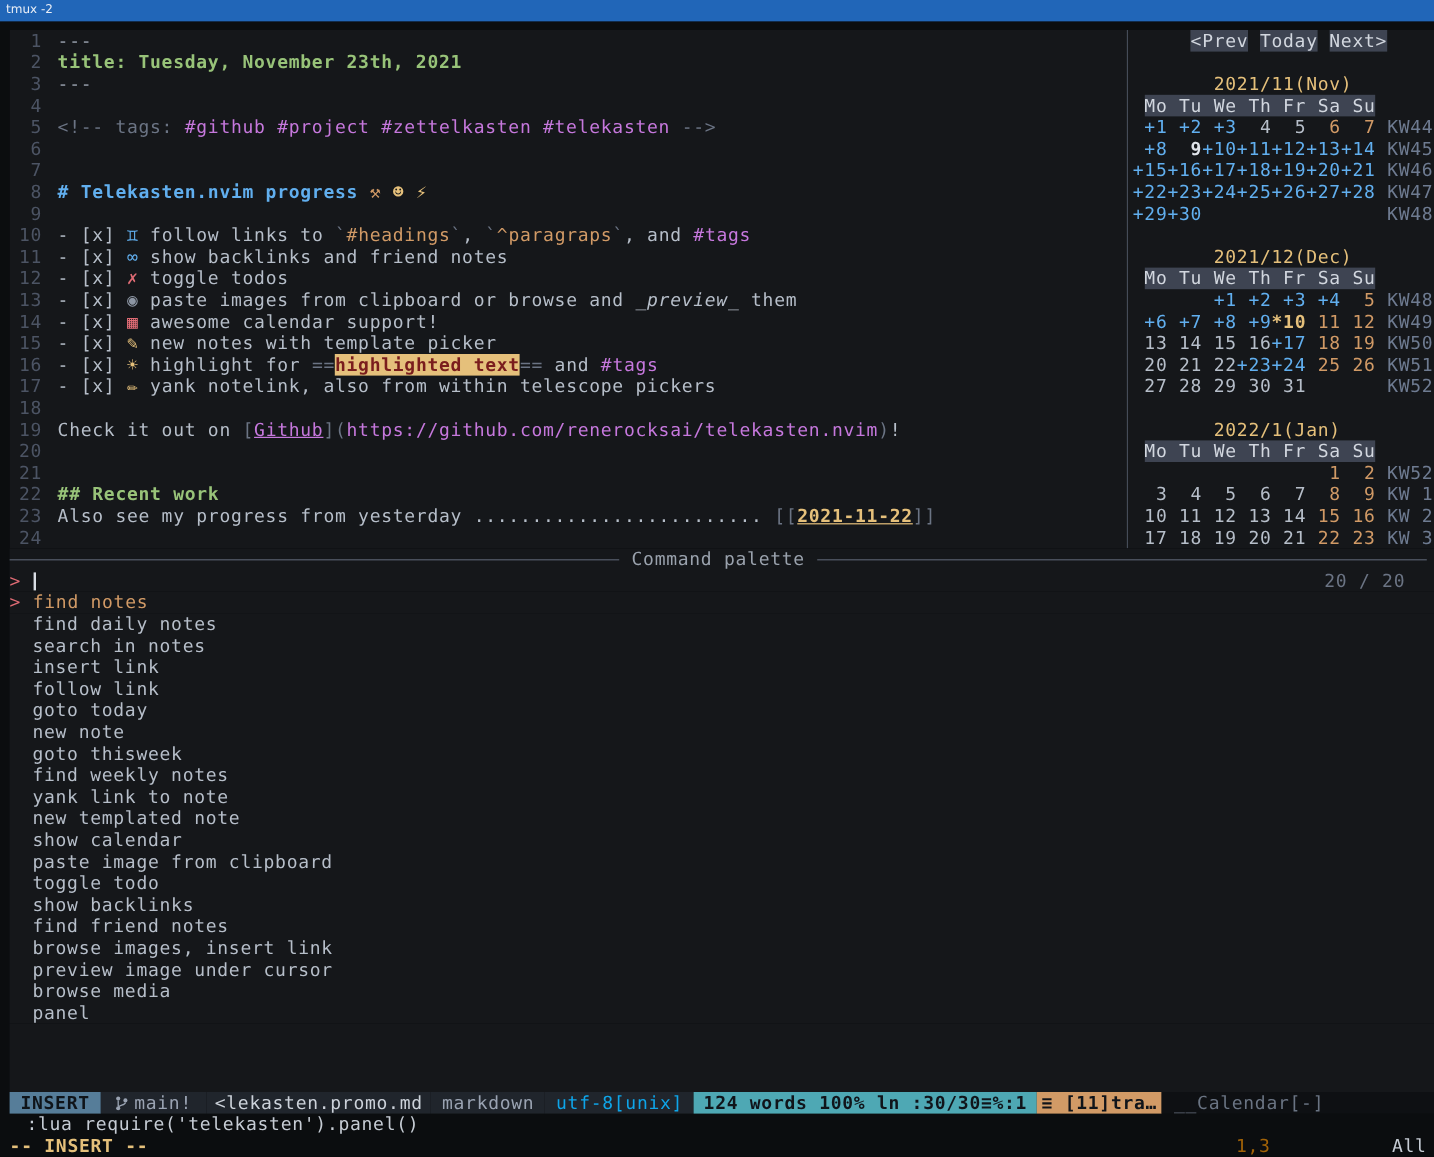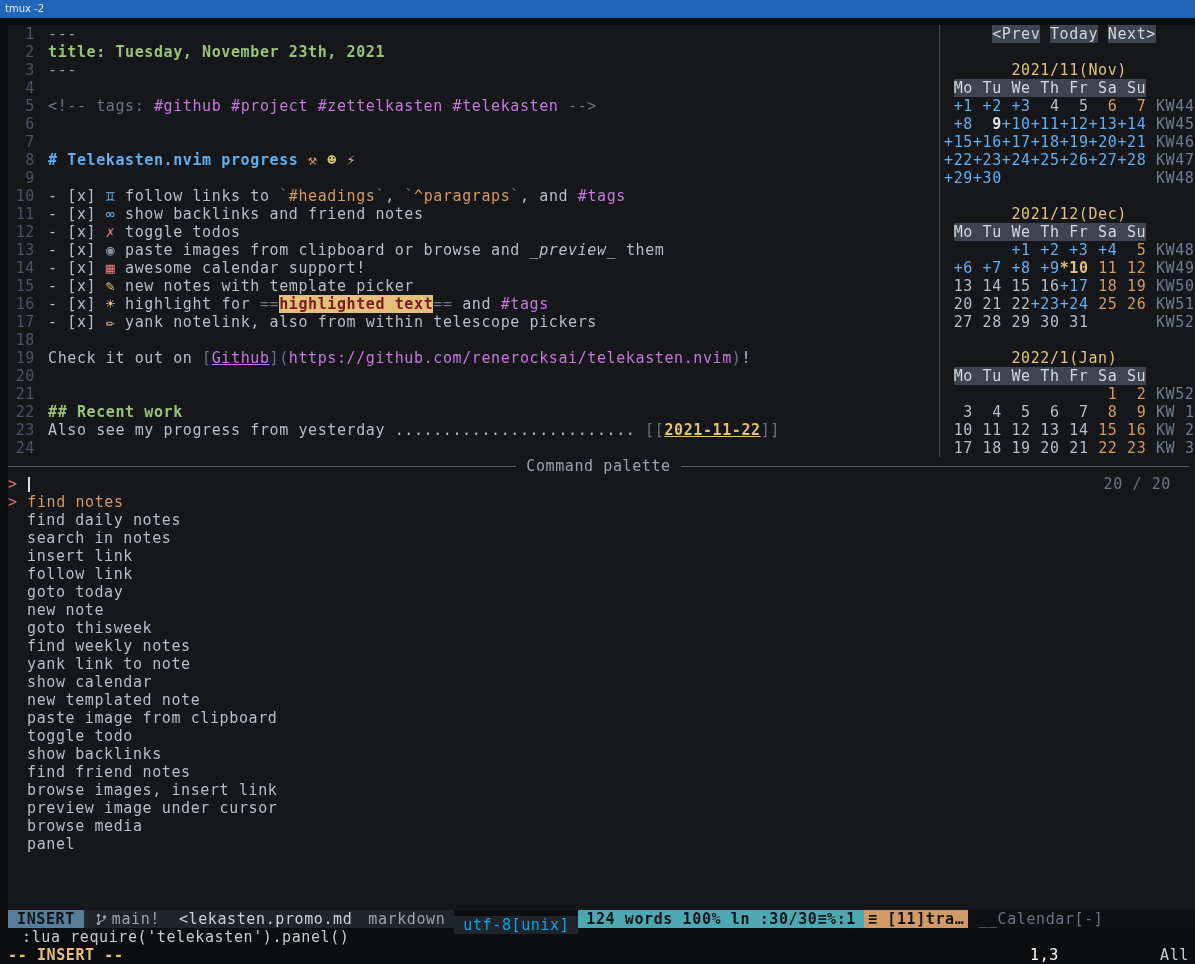--- a/index.html
+++ b/index.html
@@ -60,35 +60,35 @@
   .prow { height:18px; flex:none; background:#15171a; display:flex; align-items:center; }
   .cursor { display:inline-block; width:2px; height:15px; background:#d9dee5; margin-left:1px; }
   .spacer { flex:1; }
   .counter { color:#6b7484; margin-right:24px; }
 
   .plist { flex:none; background:#15171a; }
   .plist .item { padding-left:19px; color:#b6bec9; }
 
   .vfill { flex:1; background:#15171a; }
 
-  .statusline { height:18px; flex:none; display:flex; align-items:center; line-height:18px; }
+  .statusline { height:18px; flex:none; display:flex; align-items:flex-end; line-height:18px; }
   .seg { display:inline-block; }
   .seg-mode { background:#567d99; color:#0f1419; font-weight:bold; padding:0 9px; }
   .seg-branch { background:#20252c; color:#9aa3b2; padding:0 12px; display:inline-flex; align-items:center; gap:5px; }
   .seg-file { background:#20252c; color:#ccd2da; padding:0 7px; }
   .seg-ft { background:#20252c; color:#9aa3b2; padding:0 9px; }
   .seg-enc { background:#20252c; color:#0ea5e9; padding:0 9px;margin-top:12px; }
   .seg-stats { background:#4ea8b4; color:#10141a; font-weight:bold; padding:0 8px; }
   .seg-buf { background:#d19a66; color:#10141a; font-weight:bold; padding:0 4px; }
   .seg-cal { background:#0e1013; color:#6a7483; flex:1; padding-left:10px; }
 
   .cmdline { height:18px; flex:none; color:#c6ccd4;margin-left:14px; }
   .modeline { height:18px; flex:none; position:relative; }
   .mmode { color:#e5c07b; font-weight:bold; }
-  .ruler { position:absolute; left:1022px; color:#ffffff; }
+  .ruler { position:absolute; left:1022px; color:#a16207; }
   .scrollpos { position:absolute; left:1152px; color:#c6ccd4; }
 </style>
 </head>
 <body>
 
 <div class="screen">
   <div class="titlebar">
     <span>tmux -2</span>
   </div>
 
@@ -168,22 +168,22 @@
     <div class="plist">
         <div class="row item">find daily notes</div>
         <div class="row item">search in notes</div>
         <div class="row item">insert link</div>
         <div class="row item">follow link</div>
         <div class="row item">goto today</div>
         <div class="row item">new note</div>
         <div class="row item">goto thisweek</div>
         <div class="row item">find weekly notes</div>
         <div class="row item">yank link to note</div>
+        <div class="row item">new templated note</div>
         <div class="row item">show calendar</div>
-        <div class="row item">new templated note</div>
         <div class="row item">paste image from clipboard</div>
         <div class="row item">toggle todo</div>
         <div class="row item">show backlinks</div>
         <div class="row item">find friend notes</div>
         <div class="row item">browse images, insert link</div>
         <div class="row item">preview image under cursor</div>
         <div class="row item">browse media</div>
         <div class="row item">panel</div>
       </div>
 

